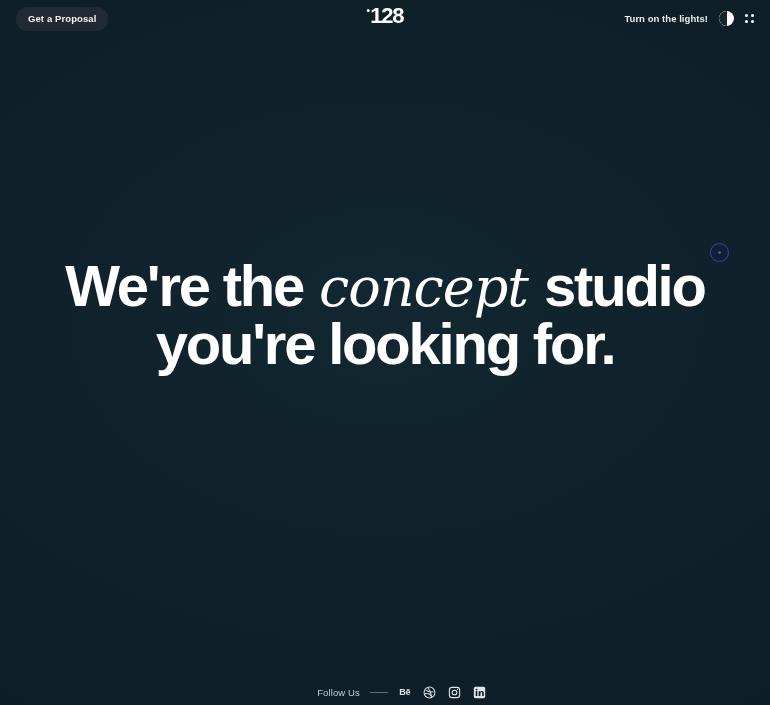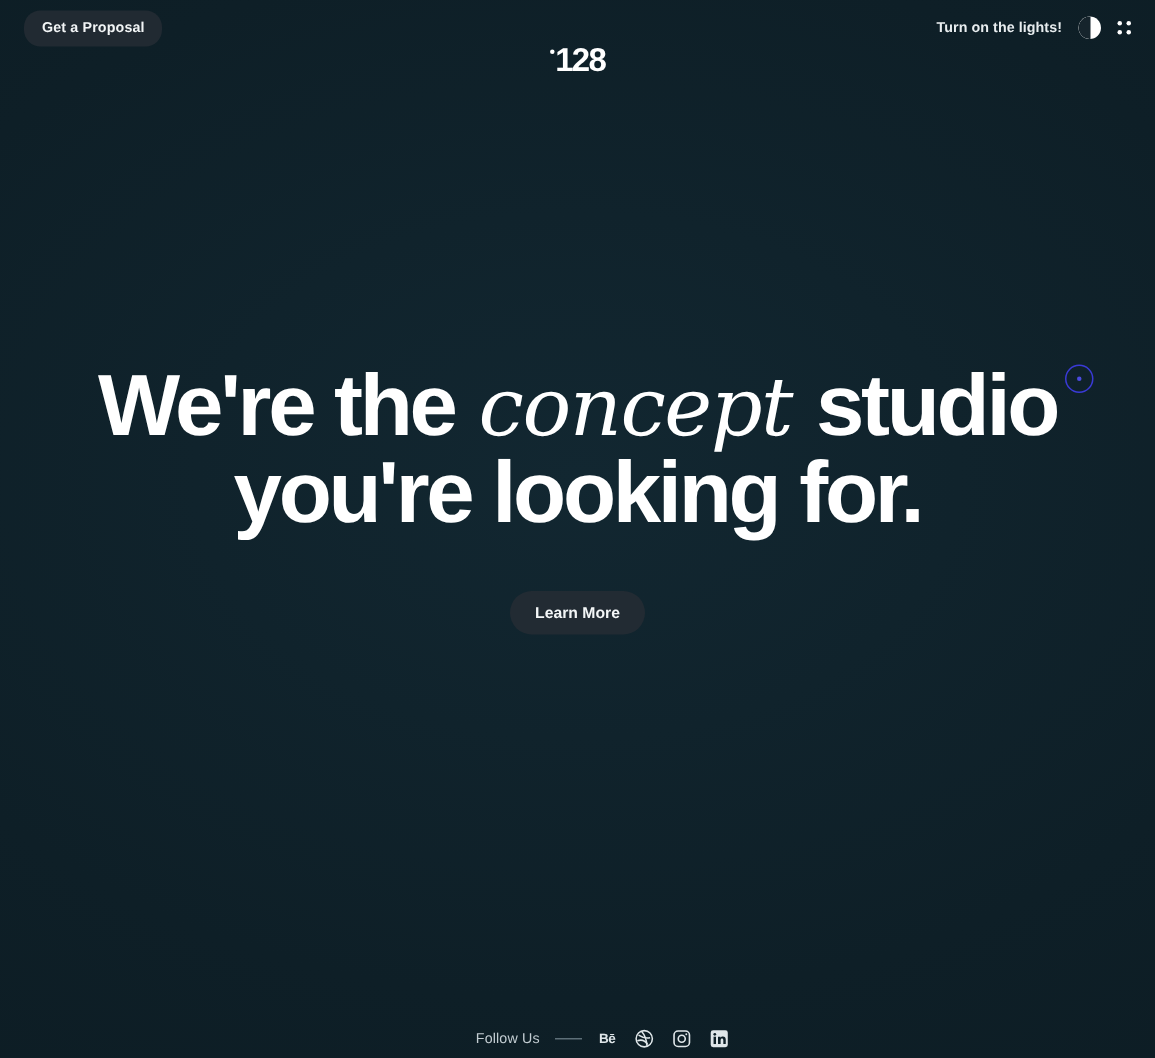--- a/index.html
+++ b/index.html
@@ -57,21 +57,20 @@
   }
 
   .logo-wrap {
     position: absolute;
     left: 50%;
     top: 5px;
     transform: translateX(-50%);
     display: flex;
     align-items: flex-start;
     line-height: 1;
-    margin-top: 24px;
   }
   .logo-tick {
     width: 3px;
     height: 3px;
     border-radius: 50%;
     background: #ffffff;
     margin-top: 4px;
     margin-right: 0.5px;
   }
   .logo-text {
@@ -296,21 +295,20 @@
         <span></span>
         <span></span>
       </div>
     </div>
   </div>
 
   <div class="hero">
     <h1 class="headline"><span>We're the </span><span class="script">concept</span><span> studio you're looking for.</span></h1>
 
     <div class="cta-row">
-      <button class="btn btn-secondary">Learn More</button>
     </div>
   </div>
 
   <div class="cursor"></div>
 
   <div class="footer">
     <span class="follow-label">Follow Us</span>
     <span class="follow-dash"></span>
 
     <div class="social-row">

